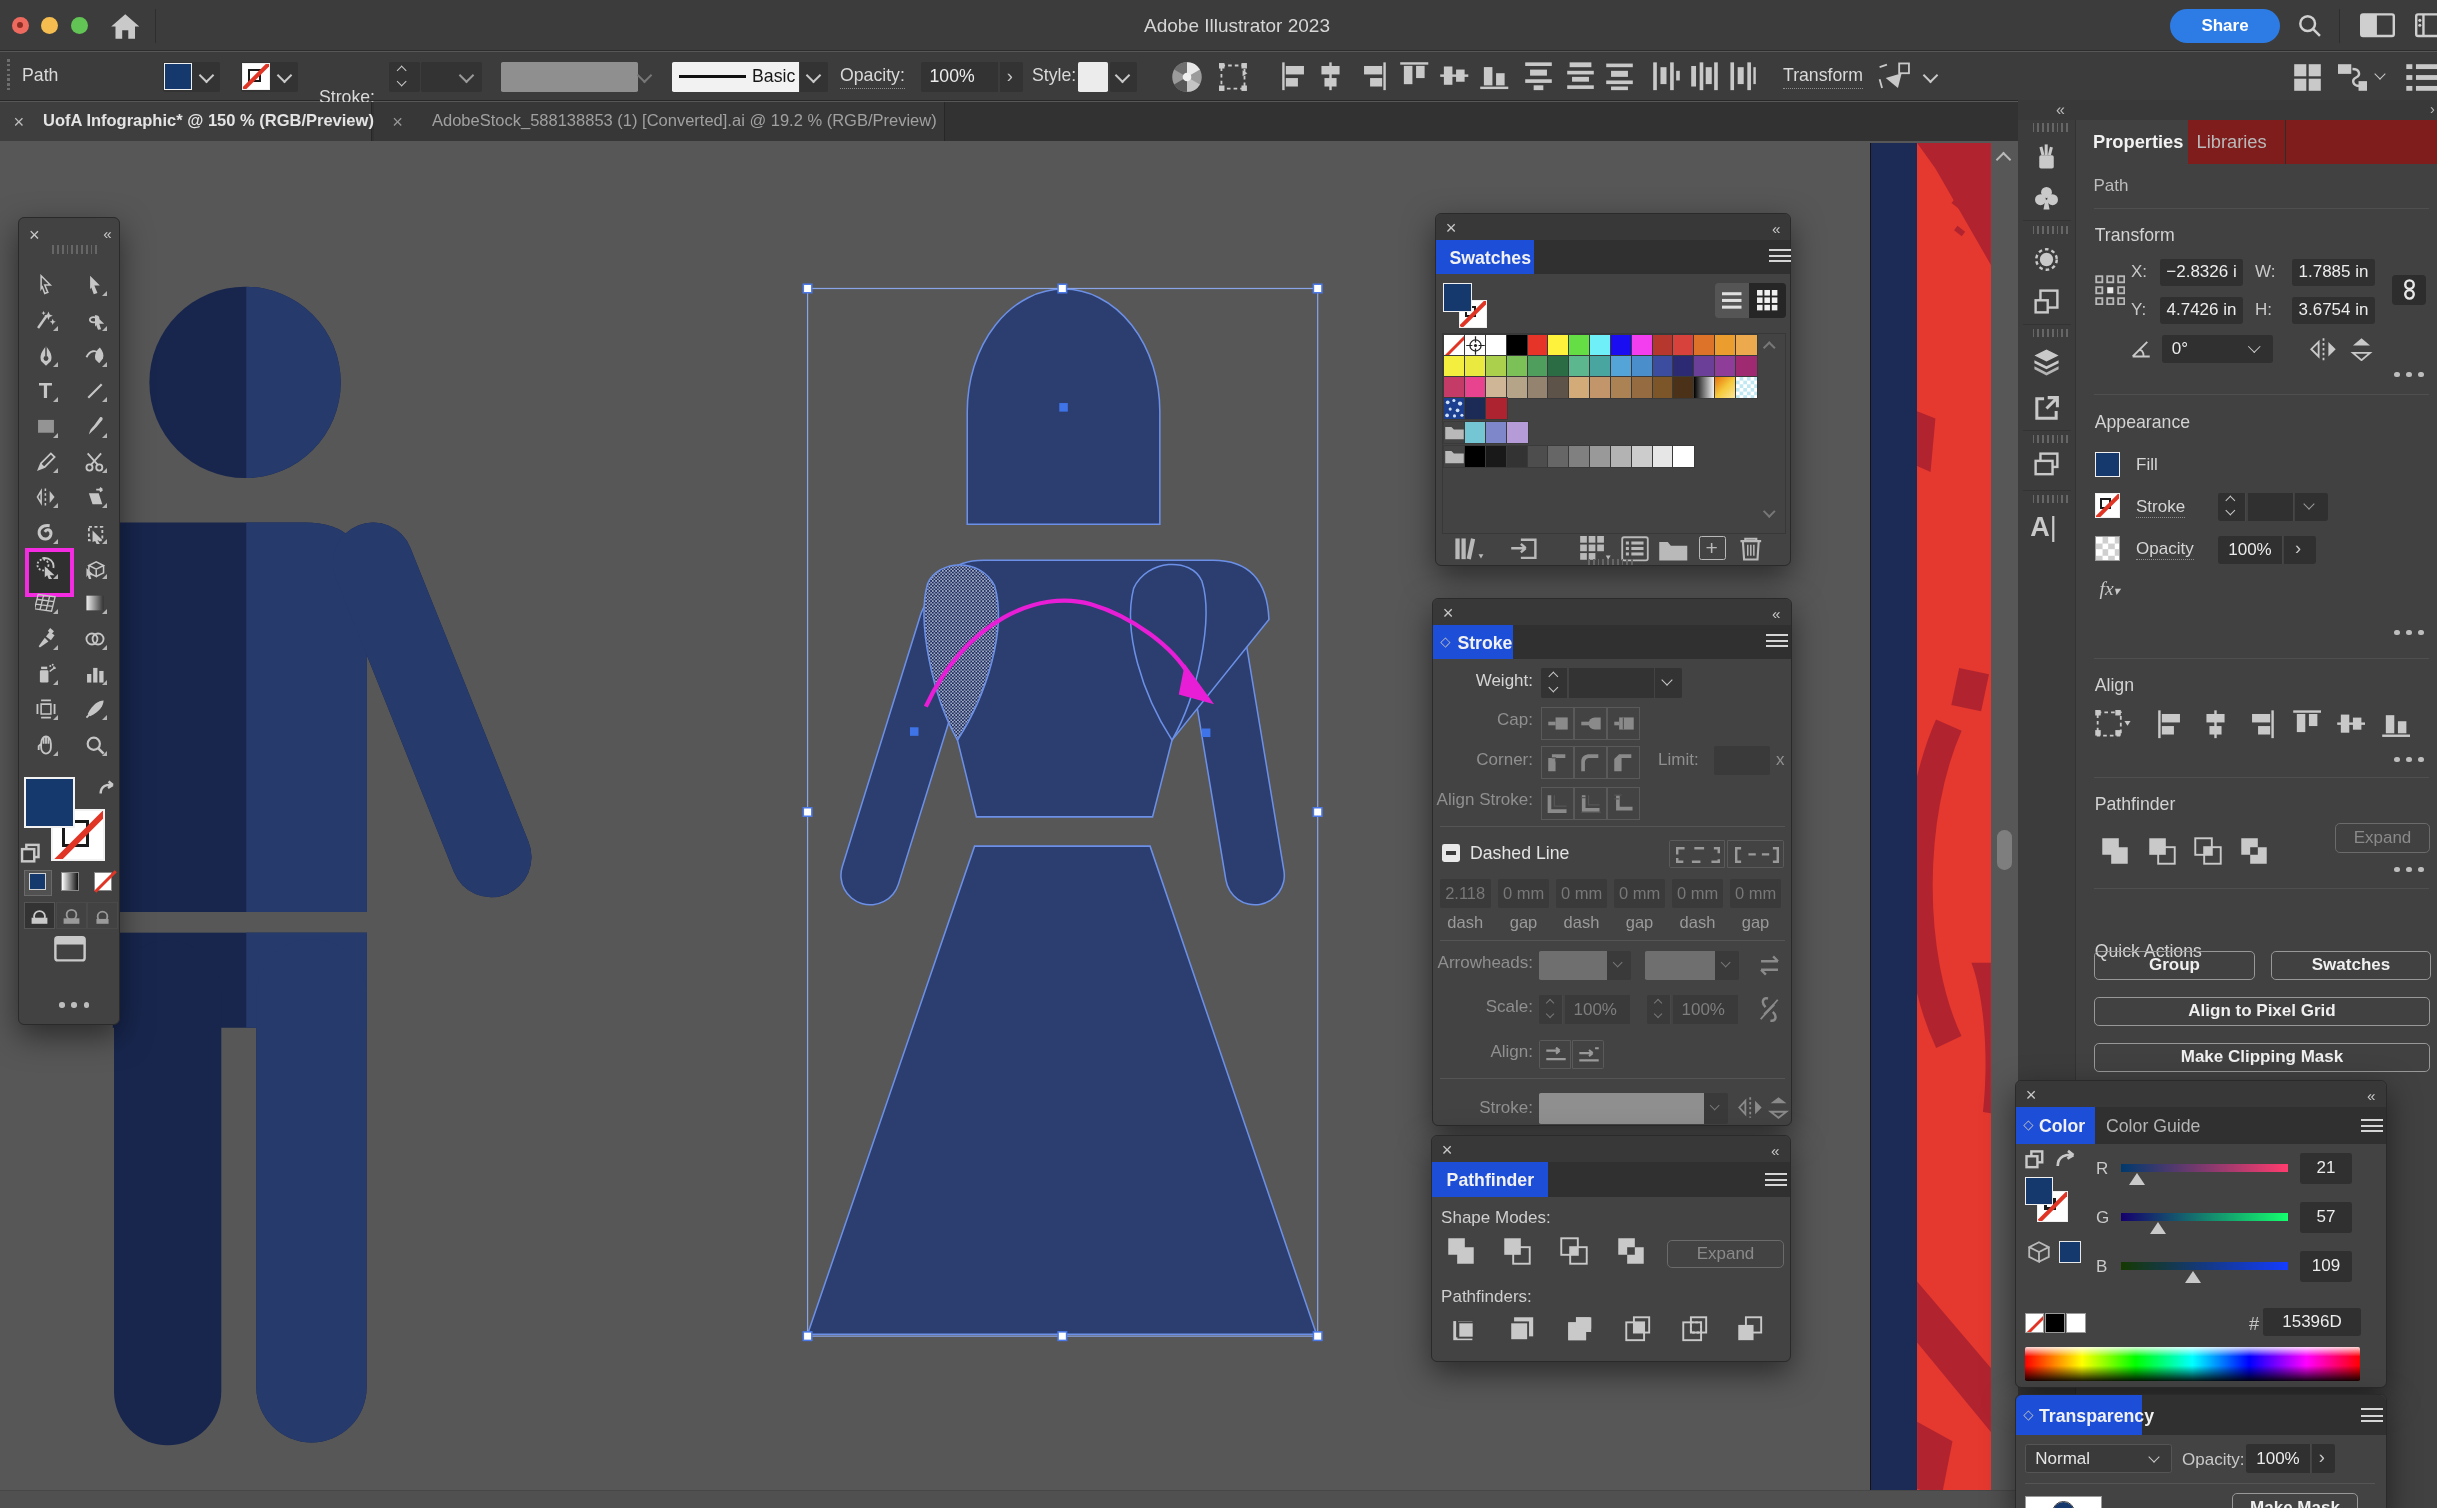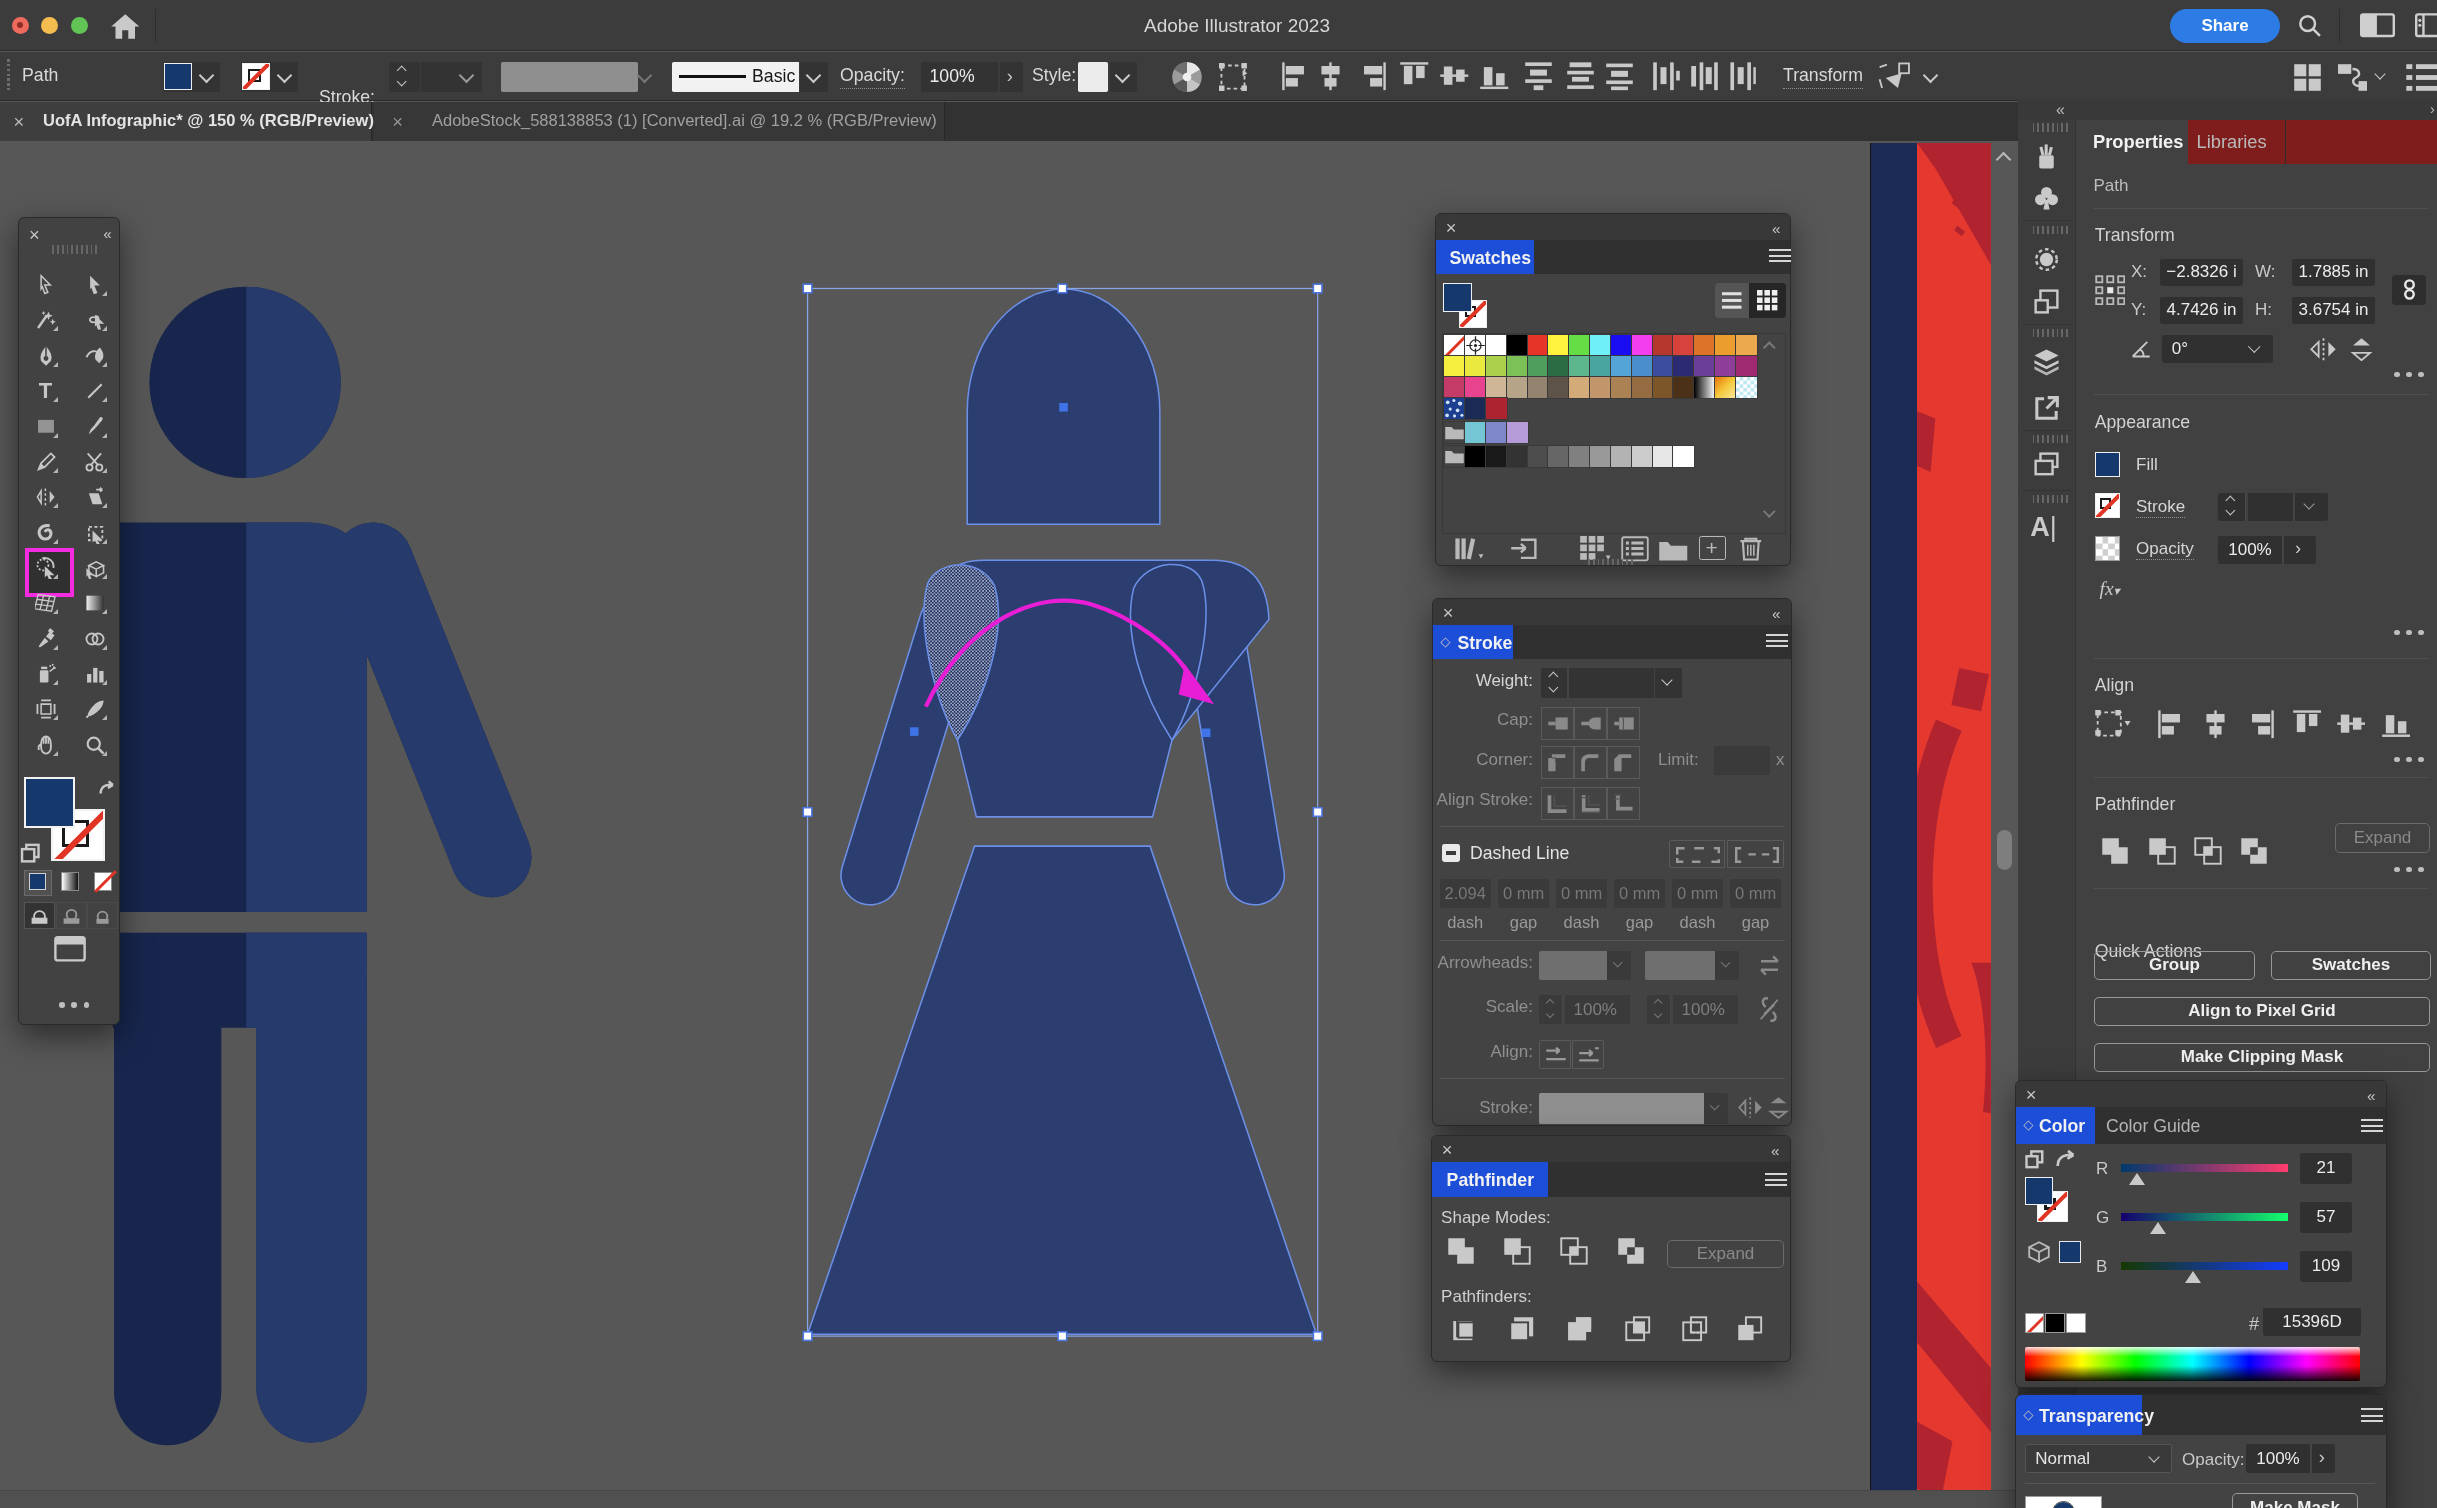--- a/index.html
+++ b/index.html
@@ -1156,21 +1156,21 @@
             </g>
           </svg>
         </div>
   <div class="a" style="left:294px;top:241px;width:57px;height:28px;border:1.2px solid #5a5a5a;border-radius:0 1.8px 1.8px 0;">
           <svg class="a" style="left:6.7px;top:5.5px" width="44" height="16" viewBox="0 0 72 26">
             <g stroke="#9a9a9a" stroke-width="4" fill="none">
               <path d="M10 2 H2 V24 H10 M62 2 H70 V24 H62 M22 12 H34 M44 12 H56"></path>
             </g>
           </svg>
         </div>
-  <div class="a" style="left:6.7px;top:280px;width:51px;height:29px;background:#3a3a3a;border-radius:1.8px;color:#777;font-size:16.5px;text-align:center;line-height:29px;">2.094</div>
+  <div class="a" style="left:6.7px;top:280px;width:51px;height:29px;background:#3a3a3a;border-radius:1.8px;color:#777;font-size:16.5px;text-align:center;line-height:29px;">2.118</div>
         <div class="a" style="left:6.7px;top:314px;width:51px;text-align:center;color:#9a9a9a;font-size:16.5px;">dash</div>
         <div class="a" style="left:65px;top:280px;width:51px;height:29px;background:#3a3a3a;border-radius:1.8px;color:#777;font-size:16.5px;text-align:center;line-height:29px;">0 mm</div>
         <div class="a" style="left:65px;top:314px;width:51px;text-align:center;color:#9a9a9a;font-size:16.5px;">gap</div>
         <div class="a" style="left:123px;top:280px;width:51px;height:29px;background:#3a3a3a;border-radius:1.8px;color:#777;font-size:16.5px;text-align:center;line-height:29px;">0 mm</div>
         <div class="a" style="left:123px;top:314px;width:51px;text-align:center;color:#9a9a9a;font-size:16.5px;">dash</div>
         <div class="a" style="left:181px;top:280px;width:51px;height:29px;background:#3a3a3a;border-radius:1.8px;color:#777;font-size:16.5px;text-align:center;line-height:29px;">0 mm</div>
         <div class="a" style="left:181px;top:314px;width:51px;text-align:center;color:#9a9a9a;font-size:16.5px;">gap</div>
         <div class="a" style="left:239px;top:280px;width:51px;height:29px;background:#3a3a3a;border-radius:1.8px;color:#777;font-size:16.5px;text-align:center;line-height:29px;">0 mm</div>
         <div class="a" style="left:239px;top:314px;width:51px;text-align:center;color:#9a9a9a;font-size:16.5px;">dash</div>
         <div class="a" style="left:297px;top:280px;width:51px;height:29px;background:#3a3a3a;border-radius:1.8px;color:#777;font-size:16.5px;text-align:center;line-height:29px;">0 mm</div>

